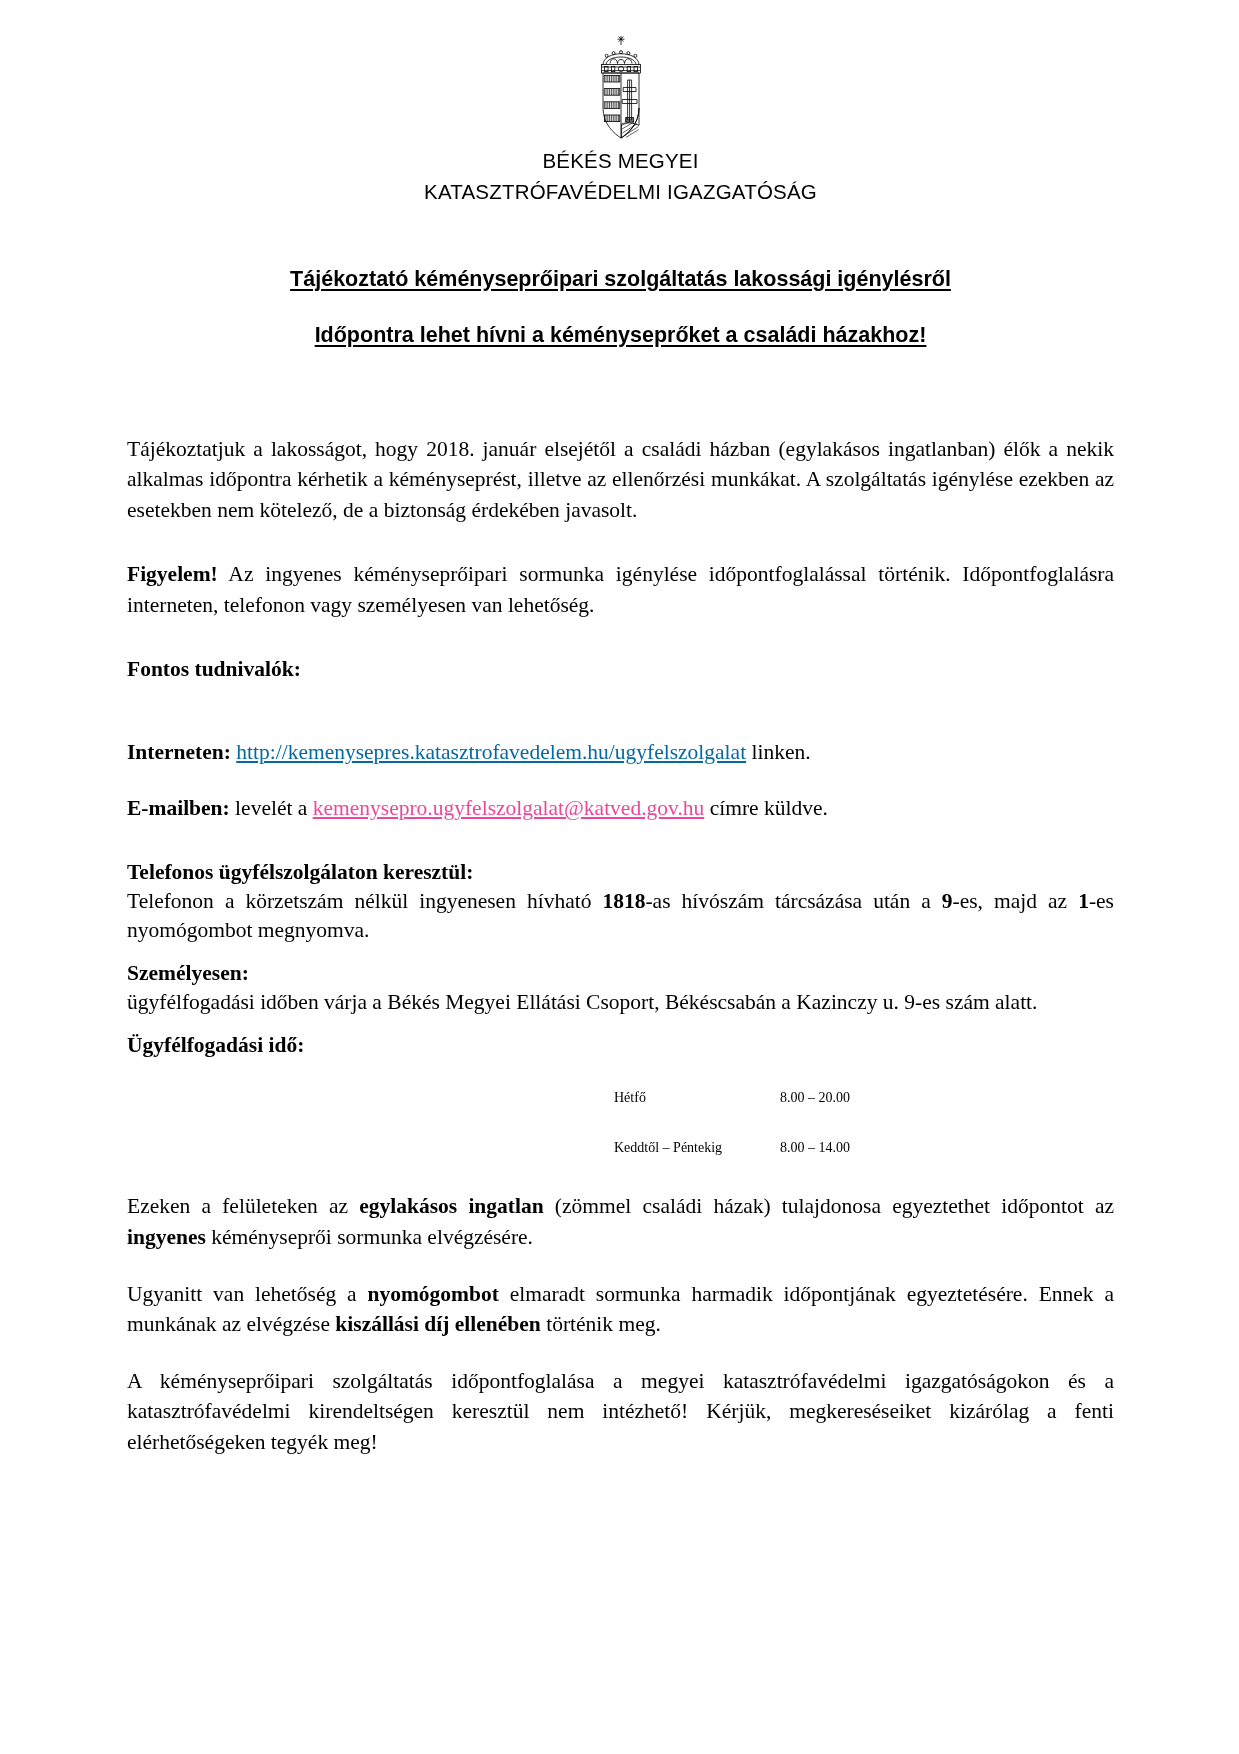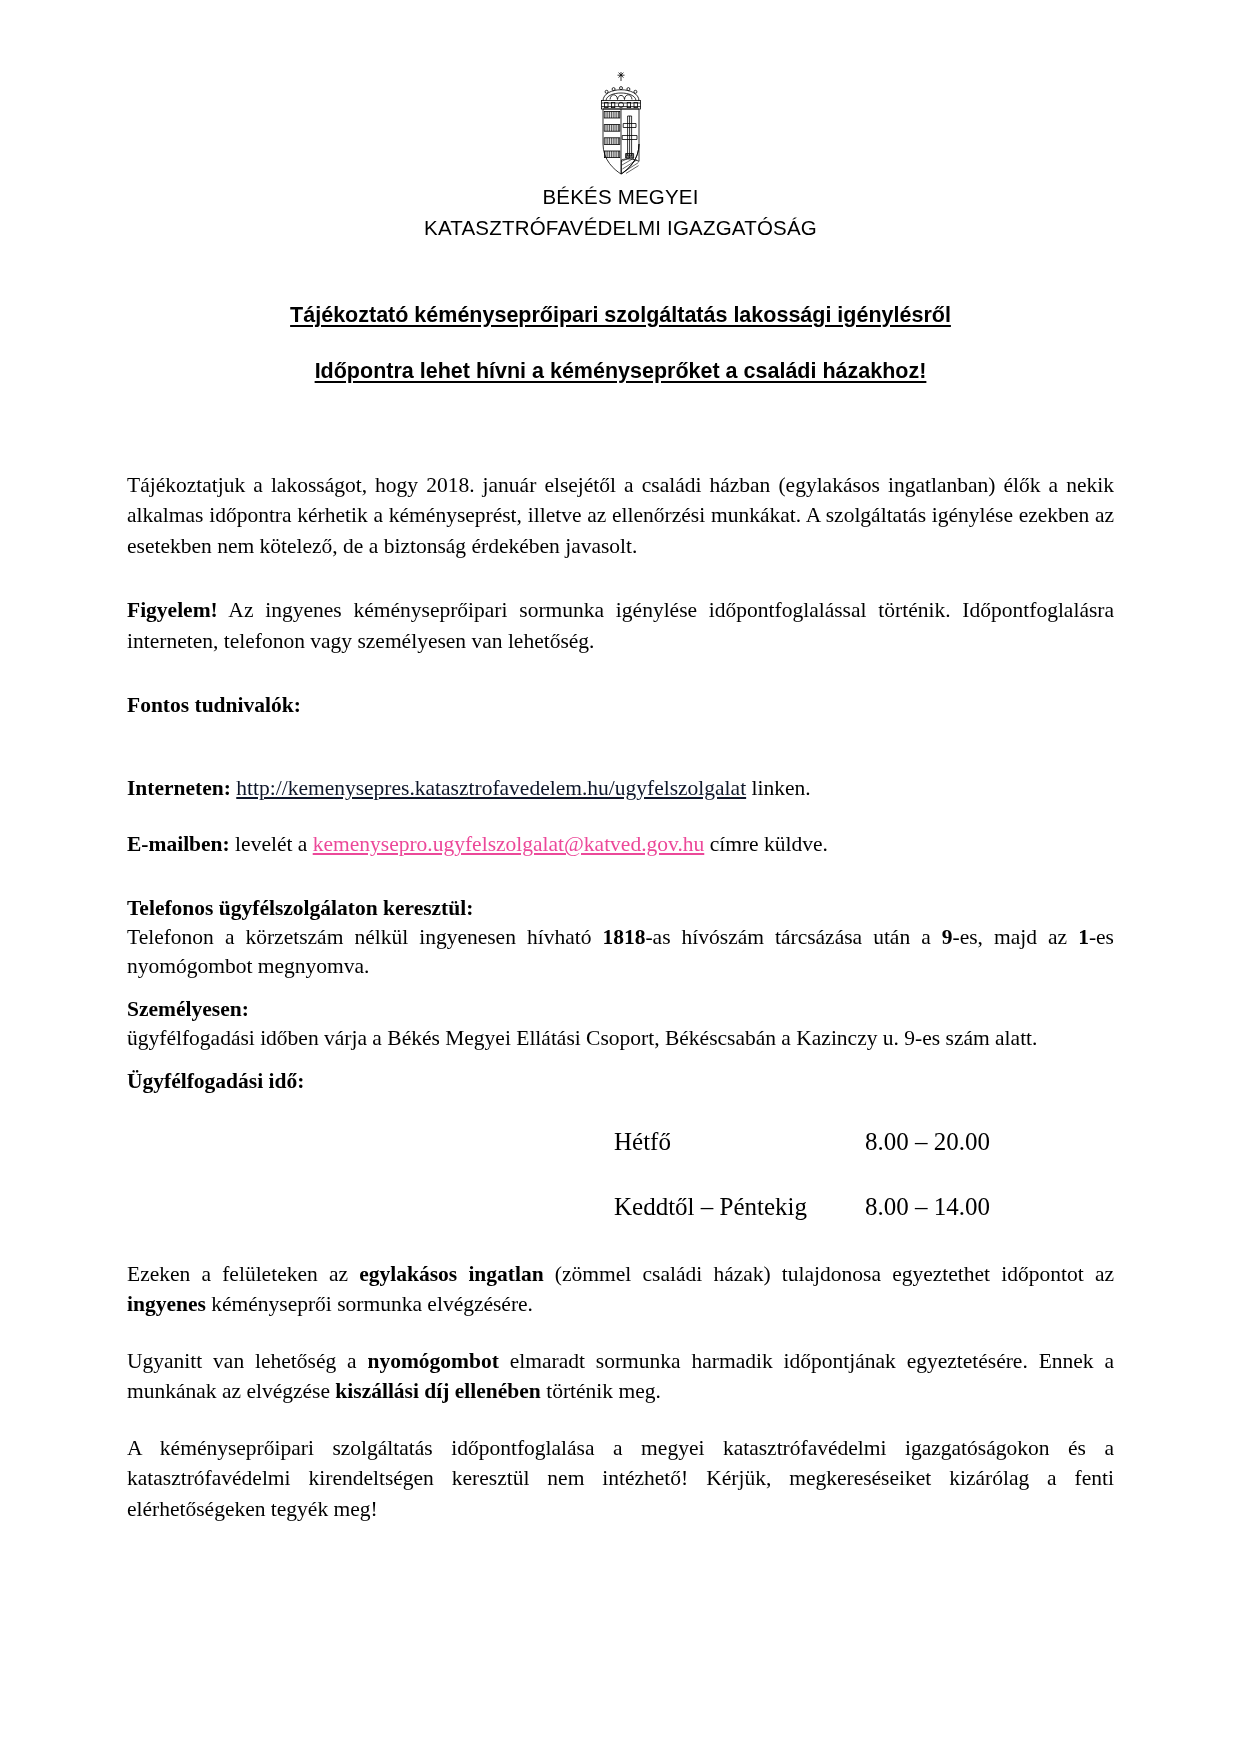--- a/index.html
+++ b/index.html
@@ -13,21 +13,21 @@
     height: 1754px;
     font-family: "Liberation Serif", "DejaVu Serif", serif;
     color: #000000;
     position: relative;
     overflow: hidden;
   }
   .page {
     width: 1239px;
     height: 1754px;
     box-sizing: border-box;
-    padding: 64px 125px 0 127px;
+    padding: 28px 125px 0 127px;
     position: relative;
   }
 
   
   .crest-wrap {
     display: flex;
     justify-content: center;
     align-items: flex-start;
     margin-top: 6px;
     margin-bottom: 4px;
@@ -77,34 +77,34 @@
     text-align: justify;
     text-justify: inter-word;
   }
   .gap-lg { height: 34px; }
   .gap-md { height: 26px; }
   .gap-sm { height: 14px; }
 
   b, .b { font-weight: bold; }
 
   a.link {
-    color: #0f172a;
+    color: #0369a1;
     text-decoration: underline;
   }
   a.link.visited {
     color: #ec4899;
   }
 
   .tight { line-height: 1.35; }
 
   
   .hours {
     margin-top: 28px;
     margin-left: 487px;
-    font-size: 25px;
+    font-size: 14px;
   }
   .hours table {
     border-collapse: collapse;
   }
   .hours td {
     padding: 0 0 30px 0;
     vertical-align: top;
     white-space: nowrap;
   }
   .hours td.day { padding-right: 58px; }

